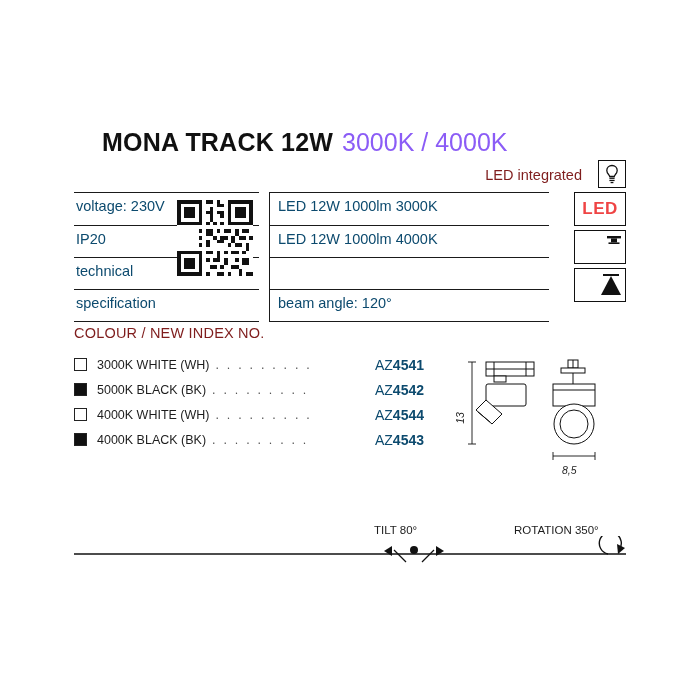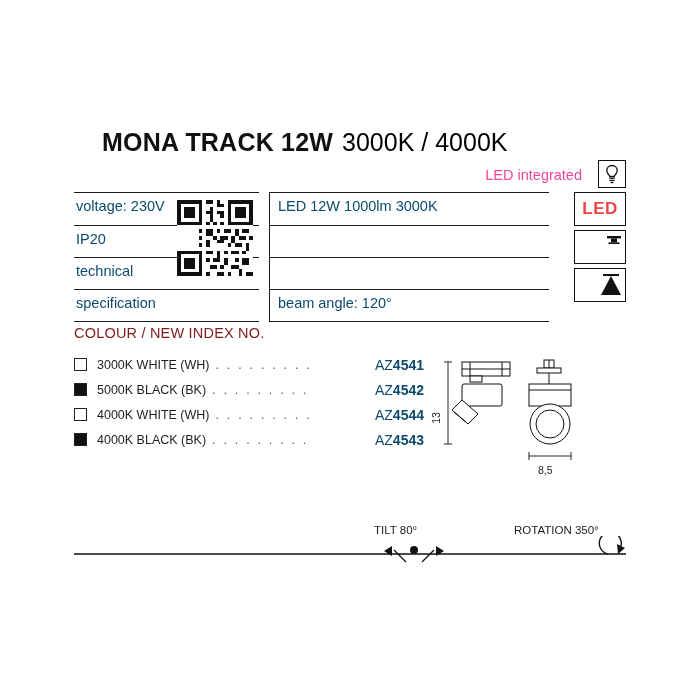--- a/index.html
+++ b/index.html
@@ -34,30 +34,30 @@
   }
   .title-main {
     font-size: 25px;
     font-weight: bold;
     letter-spacing: 0.2px;
     color: #111;
   }
   .title-sub {
     font-size: 25px;
     font-weight: normal;
-    color: #000000;
+    color: #8b5cf6;
   }
 
   
   .led-int {
     position: absolute;
     right: 118px;
     top: 167px;
     font-size: 14.5px;
-    color: #ec4899;
+    color: #7f1d1d;
   }
   .bulb-box {
     position: absolute;
     right: 74px;
     top: 160px;
     width: 28px;
     height: 28px;
     border: 1.4px solid #111;
     box-sizing: border-box;
   }
@@ -179,24 +179,25 @@
   .code {
     color: #0c4a6e;
     font-size: 14px;
     white-space: nowrap;
   }
   .code b { font-weight: bold; }
 
   
   .draw {
     position: absolute;
-    left: 432px;
+    left: 456px;
     top: 352px;
     width: 180px;
     height: 140px;
+    font-style: italic;
   }
 
   
   .bottom {
     position: absolute;
     left: 74px;
     top: 514px;
     width: 552px;
     height: 70px;
   }
@@ -244,20 +245,21 @@
     <div class="hline" style="left:195px; top:129px; width:280px;"></div>
 
     <div class="vline" style="left:195px; top:0; height:129px;"></div>
 
     <div class="cell l1">voltage: 230V</div>
     <div class="cell l2">IP20</div>
     <div class="cell l3">technical</div>
     <div class="cell l4">specification</div>
 
     <div class="cell r1">LED 12W 1000lm 3000K</div>
+    <div class="cell r2">LED 12W 1000lm 4000K</div>
     <div class="cell r4">beam angle: 120°</div>
 
     <div class="qr">
       <svg width="76" height="76" viewBox="0 0 21 21" shape-rendering="crispEdges">
         <rect width="21" height="21" fill="#ffffff"></rect>
         <g fill="#111111">
 
           <rect x="0" y="0" width="7" height="1"></rect>
             <rect x="0" y="6" width="7" height="1"></rect>
           <rect x="0" y="0" width="1" height="7"></rect>

